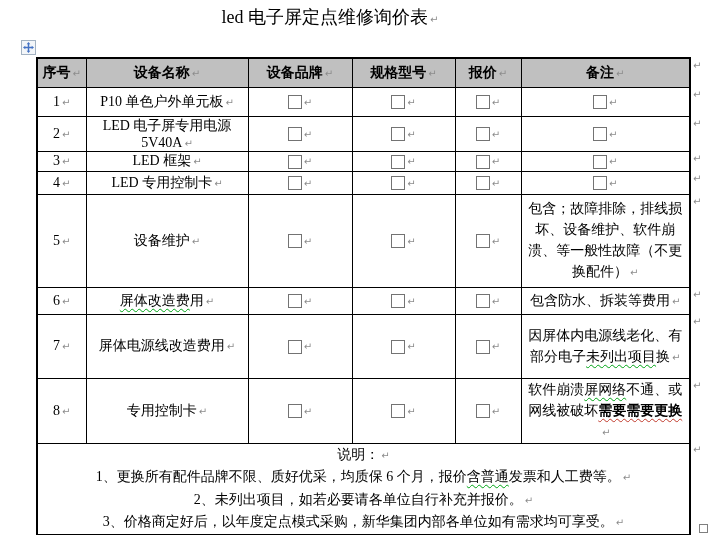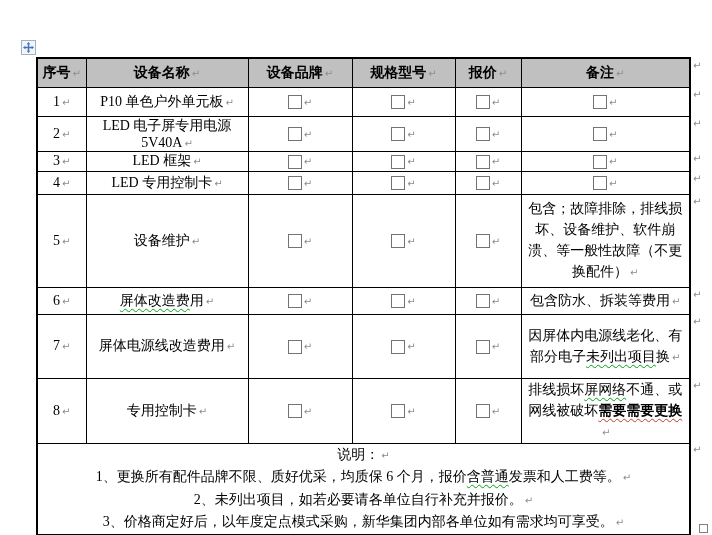--- a/index.html
+++ b/index.html
@@ -65,20 +65,23 @@
   .resize-handle{
     position:absolute;left:699px;top:524px;width:7px;height:7px;
     border:1px solid #7f7f7f;background:#fff;
   }
 </style>
 </head>
 <body>
 
 <div class="page">
 
+  <div class="title-row">
+    <span>led 电子屏定点维修询价表</span><span class="pilcrow">↵</span>
+  </div>
 
   <div class="move-handle">
     <svg width="11" height="11" viewBox="0 0 12 12">
       <path d="M6 0 L8 2.5 H6.8 V5.2 H9.5 V4 L12 6 L9.5 8 V6.8 H6.8 V9.5 H8 L6 12 L4 9.5 H5.2 V6.8 H2.5 V8 L0 6 L2.5 4 V5.2 H5.2 V2.5 H4 Z" fill="#4472c4"></path>
     </svg>
   </div>
 
   <table class="doc">
     <colgroup>
       <col style="width:49px">
@@ -154,21 +157,21 @@
           <td><span><span class="checkbox"></span><span class="pilcrow">↵</span></span></td>
           <td><span><span class="checkbox"></span><span class="pilcrow">↵</span></span></td>
           <td class="remark-text"><span>因屏体内电源线老化、有部分电子</span><span class="sq-green">未列出项目</span><span>换</span><span class="pilcrow">↵</span></td>
         </tr>
         <tr style="height: 64px;">
           <td><span>8</span><span class="pilcrow">↵</span></td>
           <td><span>专用控制卡</span><span class="pilcrow">↵</span></td>
           <td><span><span class="checkbox"></span><span class="pilcrow">↵</span></span></td>
           <td><span><span class="checkbox"></span><span class="pilcrow">↵</span></span></td>
           <td><span><span class="checkbox"></span><span class="pilcrow">↵</span></span></td>
-          <td class="remark-text"><span>排线损坏</span><span class="sq-green">屏网络</span><span>不通、或网线被破坏</span><span class="sq-red">需要需要更换</span><span class="pilcrow">↵</span></td>
+          <td class="remark-text"><span>软件崩溃</span><span class="sq-green">屏网络</span><span>不通、或网线被破坏</span><span class="sq-red">需要需要更换</span><span class="pilcrow">↵</span></td>
         </tr>
         <tr style="height: 86px; margin-left: 21px;">
           <td colspan="6" class="notes-cell">
             <div><span>说明：</span><span class="pilcrow">↵</span></div>
             <div><span>1、更换所有配件品牌不限、质好优采，均质保 6 个月，报价</span><span class="sq-green">含普通</span><span>发票和人工费等。</span><span class="pilcrow">↵</span></div>
             <div><span>2、未列出项目，如若必要请各单位自行补充并报价。</span><span class="pilcrow">↵</span></div>
             <div><span>3、价格商定好后，以年度定点模式采购，新华集团内部各单位如有需求均可享受。</span><span class="pilcrow">↵</span></div>
           </td>
         </tr>
       </tbody>

